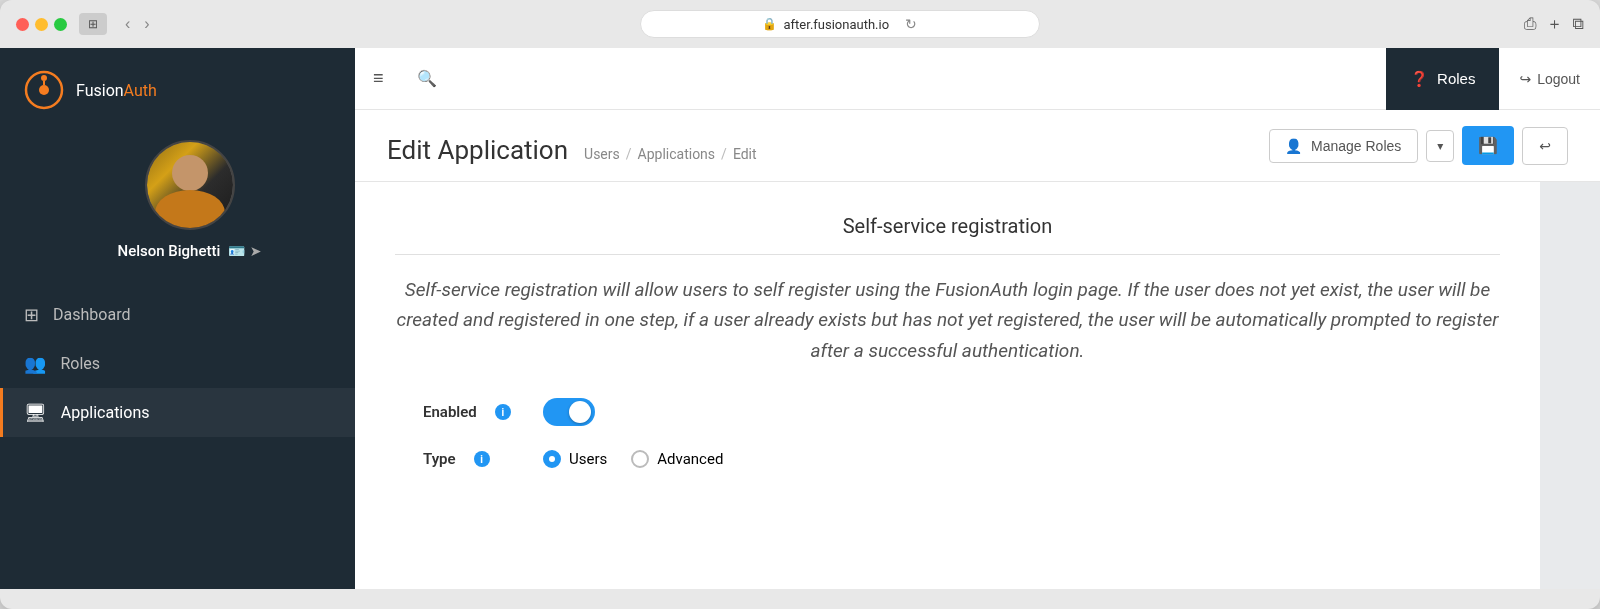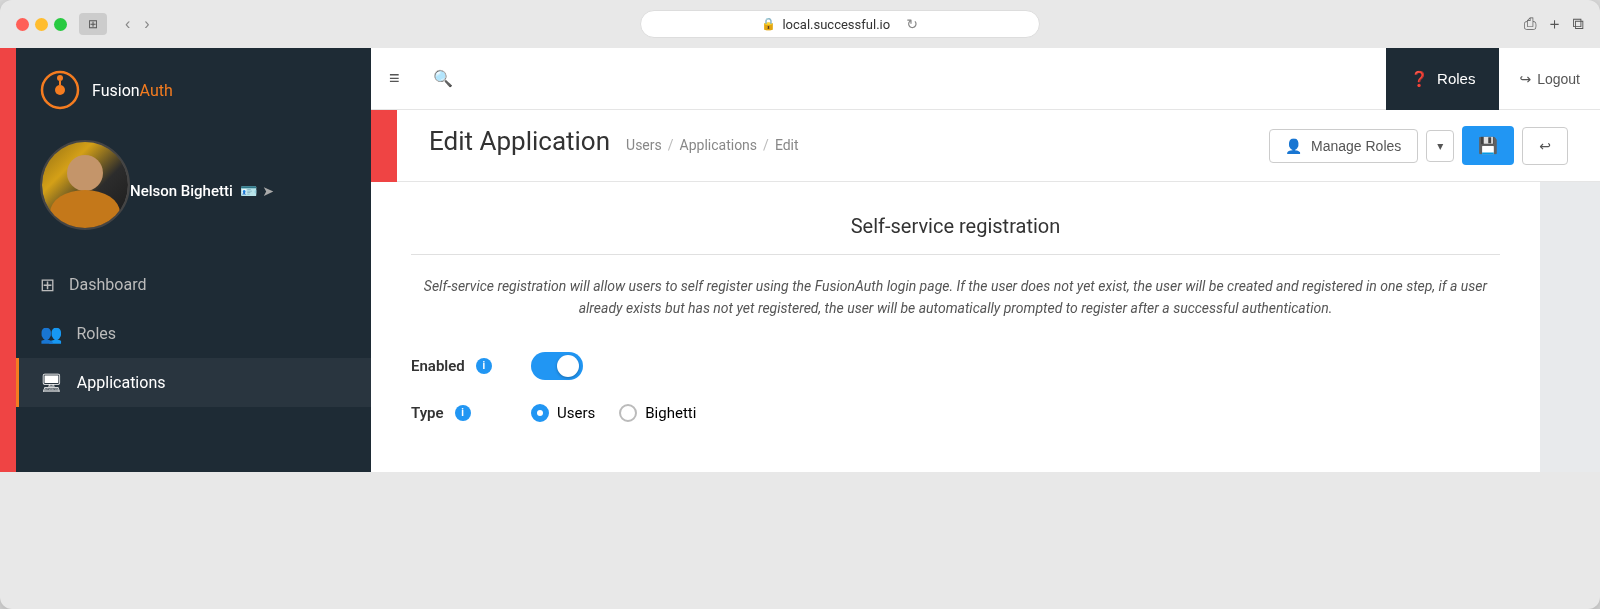--- a/index.html
+++ b/index.html
@@ -44,43 +44,42 @@
     .browser-actions {
       display: flex; gap: 10px; align-items: center;
     }
     .browser-action-btn {
       background: none; border: none; cursor: pointer; font-size: 16px; color: #555;
     }
 
     
     .app-container {
       display: flex;
-      height: 424px;
-      background: #ef4444;
-      padding-left: 16px;
+      height: 541px;
+      background: #22c55e;
     }
 
     
     .sidebar {
       width: 355px;
       background: #1e2b35;
       color: white;
       display: flex;
       flex-direction: column;
       flex-shrink: 0;
     }
     .sidebar-logo {
       padding: 22px 24px 20px 24px;
       display: flex; align-items: center; gap: 12px;
     }
     .logo-fusion { color: white; }
     .logo-auth { color: #f47c20; }
 
     .sidebar-avatar {
-      display: flex; align-items: center; padding: 10px 0 20px 0; margin-left: 24px;
+      display: flex; flex-direction: column; align-items: center; padding: 10px 0 20px 0; margin-left: 24px;
     }
     .avatar-circle {
       width: 90px; height: 90px; border-radius: 50%; overflow: hidden;
       background: #555; border: 2px solid #444;
       display: flex; align-items: center; justify-content: center;
     }
     .avatar-img {
       width: 90px; height: 90px;
       background: linear-gradient(135deg, #8B6914 0%, #d4a017 30%, #2c2c2c 60%, #1a1a1a 100%);
       border-radius: 50%;
@@ -161,23 +160,22 @@
     .logout-btn {
       background: none; border: none; color: #555; font-size: 14px;
       padding: 0 20px; height: 62px; cursor: pointer;
       display: flex; align-items: center; gap: 6px;
     }
 
     
     .page-header {
       background: white;
       padding: 16px 32px;
-      display: flex; align-items: flex-start; justify-content: space-between;
+      display: flex; align-items: flex-end; justify-content: space-between;
       border-bottom: 1px solid #e5e5e5;
-      margin-left: 26px;
     }
     .page-title-area { display: flex; align-items: baseline; gap: 16px; }
     .page-title { font-size: 26px; font-weight: 400; color: #333; }
     .breadcrumb { font-size: 14px; color: #888; display: flex; align-items: center; gap: 6px; }
     .breadcrumb-sep { color: #bbb; }
     .breadcrumb-link { color: #888; cursor: pointer; }
     .breadcrumb-current { color: #888; }
 
     .page-actions { display: flex; align-items: center; gap: 8px; }
     .manage-roles-btn {
@@ -217,31 +215,31 @@
       background: #e8eaec;
     }
 
     .section-title {
       font-size: 20px; font-weight: 400; color: #333;
       padding-bottom: 16px;
       border-bottom: 1px solid #e0e0e0;
       margin-bottom: 20px;
     }
     .section-description {
-      font-style: italic; font-size: 14px; color: #555; line-height: 1.6;
+      font-style: italic; font-size: 19px; color: #555; line-height: 1.6;
       margin-bottom: 32px;
     }
 
     
     .form-row {
       display: flex; align-items: center; margin-bottom: 24px;
     }
     .form-label {
       font-size: 15px; font-weight: 600; color: #333;
-      width: 120px; display: flex; align-items: center; gap: 11px;
+      width: 120px; display: flex; align-items: center; gap: 18px; margin-left: 28px;
     }
     .info-icon {
       display: inline-flex; align-items: center; justify-content: center;
       width: 16px; height: 16px; border-radius: 50%;
       background: #2196F3; color: white; font-size: 10px; font-weight: bold;
       cursor: pointer;
     }
 
     
     .toggle-switch {
@@ -291,21 +289,21 @@
       <div class="browser-dot dot-green"></div>
     </div>
     <div class="browser-btn">⊞</div>
     <div style="display:flex;gap:2px">
       <button class="nav-arrow">‹</button>
       <button class="nav-arrow">›</button>
     </div>
     <div class="browser-address-bar">
       <div class="address-bar-content">
         <span class="lock-icon">🔒</span>
-        <span>local.successful.io</span>
+        <span>after.fusionauth.io</span>
         <span class="reload-icon">↻</span>
       </div>
     </div>
     <div class="browser-actions">
       <button class="browser-action-btn">⎙</button>
       <button class="browser-action-btn">＋</button>
       <button class="browser-action-btn">⧉</button>
     </div>
   </div>
 
@@ -419,21 +417,21 @@
               <span>Type</span>
               <span class="info-icon">i</span>
             </div>
             <div class="radio-group">
               <div class="radio-option">
                 <div class="radio-circle selected"></div>
                 <span>Users</span>
               </div>
               <div class="radio-option">
                 <div class="radio-circle unselected"></div>
-                <span>Bighetti</span>
+                <span>Advanced</span>
               </div>
             </div>
           </div>
         </div>
         <div class="content-side"></div>
       </div>
     </div>
   </div>
 </div>
 

